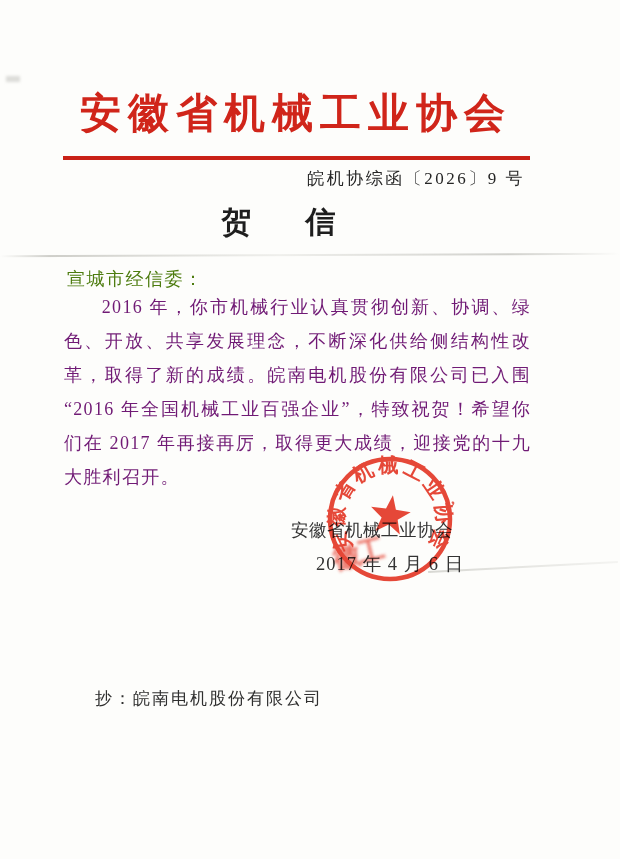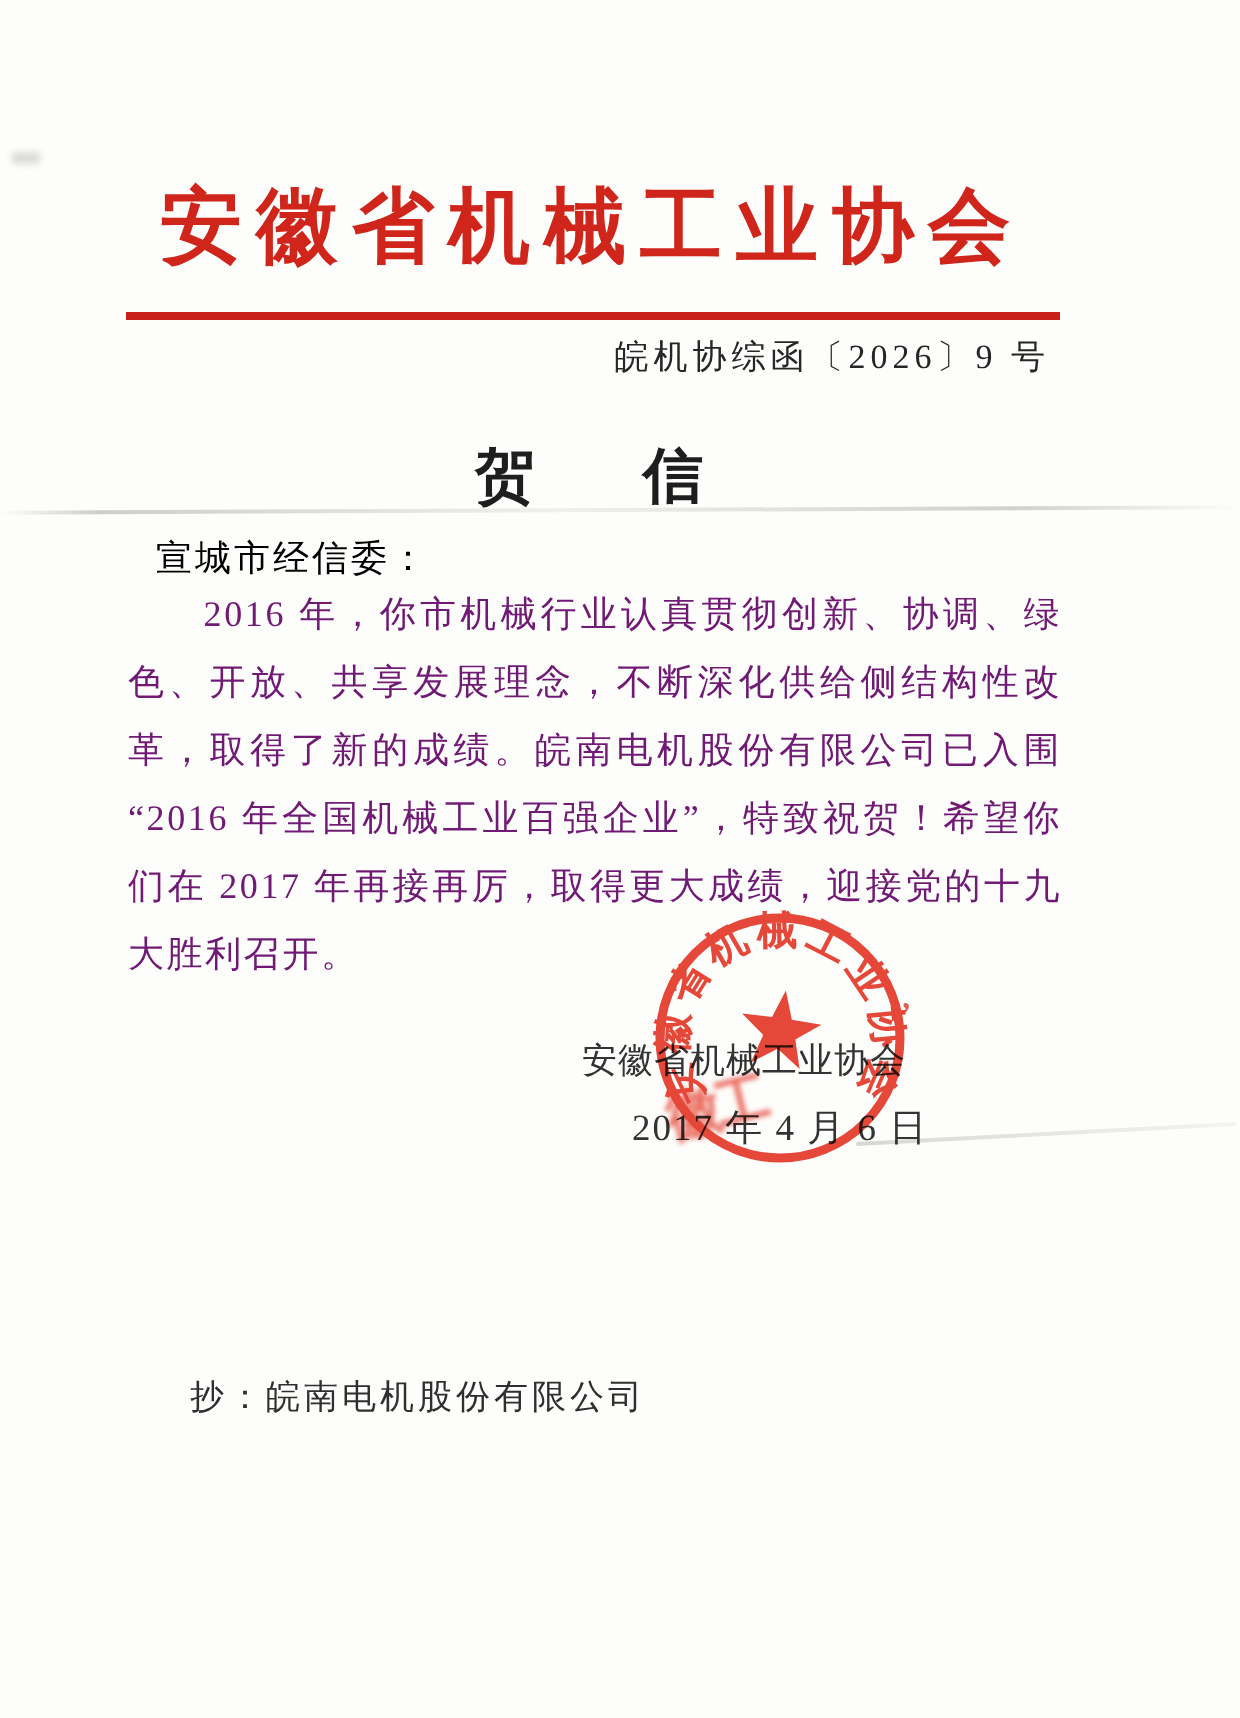--- a/index.html
+++ b/index.html
@@ -41,27 +41,27 @@
   }
   .red-rule {
     position: absolute; left: 63px; top: 156px; width: 467px; height: 4px;
     background: #c92117;
   }
   .doc-number {
     position: absolute; left: 63px; top: 167px; width: 462px;
     text-align: right; font-size: 17px; letter-spacing: 2.5px; color: #262626;
   }
   .letter-title {
-    position: absolute; left: 62px; top: 202px; width: 445px; margin: 16px;
+    position: absolute; left: 62px; top: 202px; width: 445px; margin: 0;
     text-align: center; font-size: 30px; font-weight: bold;
     letter-spacing: 12px; color: #1e1e1e;
   }
   .salutation {
-    position: absolute; left: 78px; top: 267px;
-    font-size: 18px; letter-spacing: 1.5px; color: #000000;
+    position: absolute; left: 67px; top: 267px;
+    font-size: 18px; letter-spacing: 1.5px; color: #4d7c0f;
   }
   .body-text {
     position: absolute; left: 64px; top: 290px; width: 467px; margin: 0;
     font-size: 18px; line-height: 34px; letter-spacing: 1.3px;
     text-indent: 2.1em; text-align: justify; text-justify: inter-character;
     color: #701a75;
   }
   .signature {
     position: absolute; left: 291px; top: 518px; z-index: 1;
     font-size: 17.5px; letter-spacing: 0.5px; color: #333;

